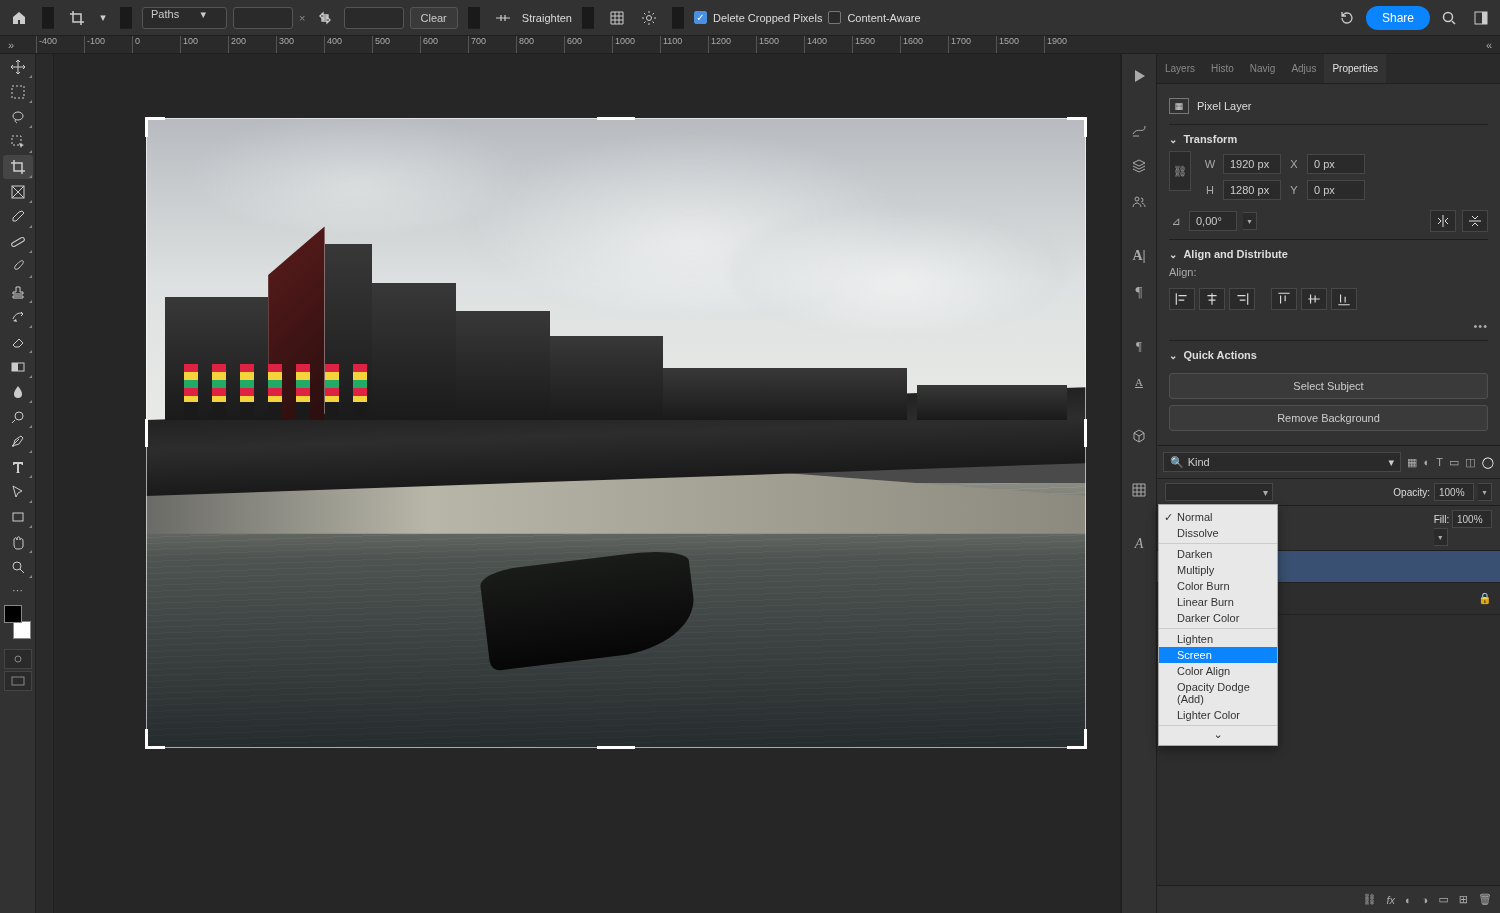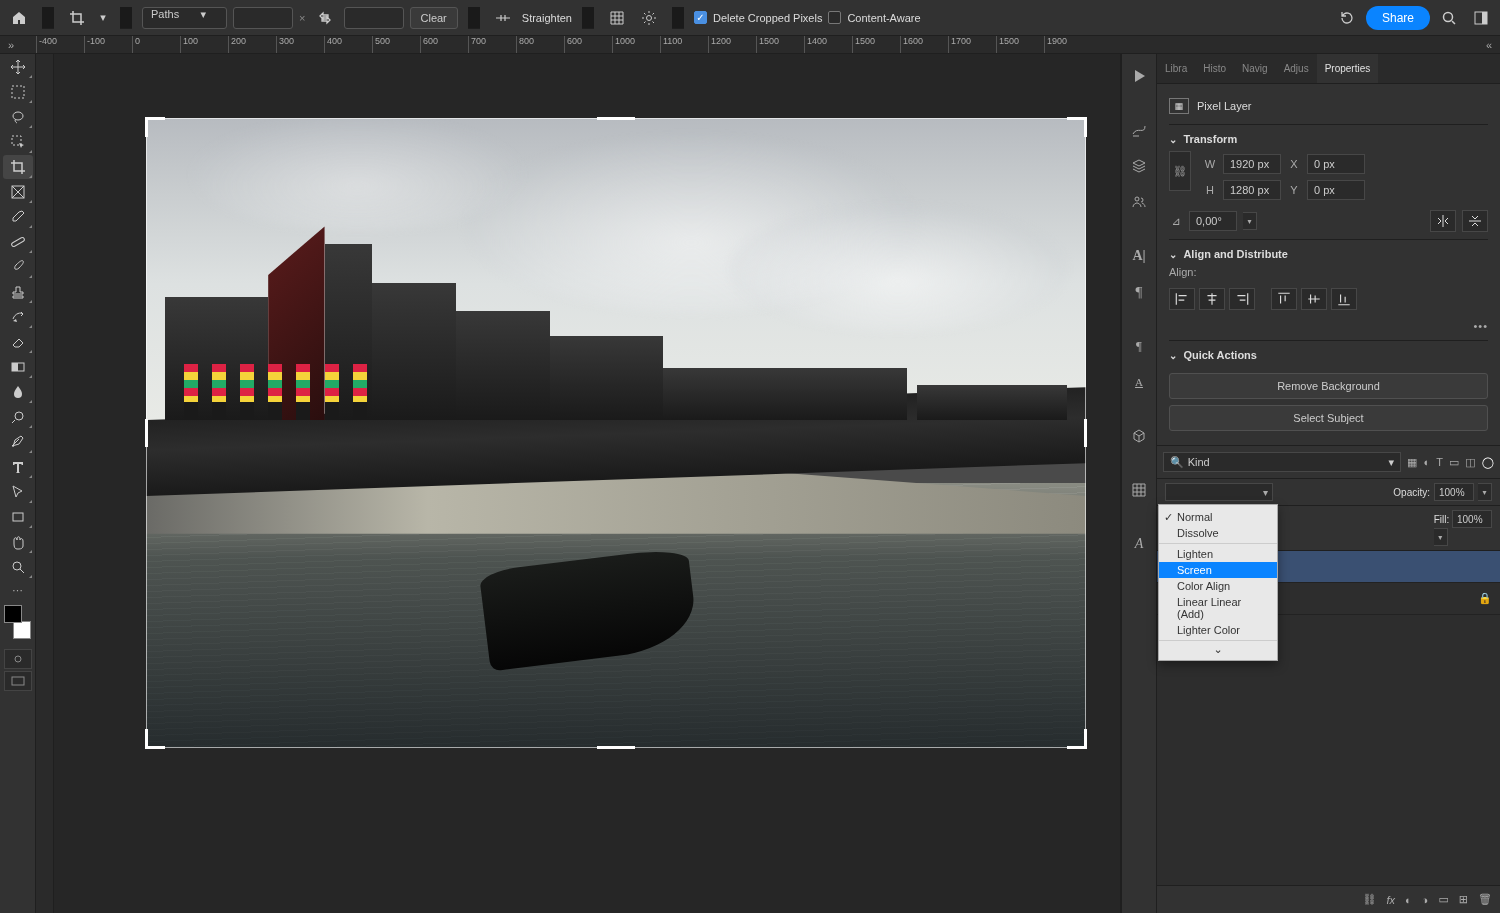--- a/index.html
+++ b/index.html
@@ -446,21 +446,21 @@
         </svg>
       </div>
     <div style="height:10px"></div>
     <div class="dock-tab">
         <span style="font:14px serif;font-style:italic">A</span>
       </div>
   </div>
 
   <div class="panels">
     <div class="panel-tabs">
-      <div class="tab">Libra</div>
+      <div class="tab">Layers</div>
       <div class="tab">Histo</div>
       <div class="tab">Navig</div>
       <div class="tab">Adjus</div>
       <div class="tab active">Properties</div>
     </div>
     <div class="panel-body">
       <div class="layer-type">
         <div class="ico">▦</div>
         <span>Pixel Layer</span>
       </div>
@@ -550,22 +550,22 @@
         </div>
         <div style="display:flex;padding:4px 0">
             <span class="more-dots">•••</span>
           </div>
       </div>
       <div class="section">
         <div class="section-hdr">
             <span class="chev">⌄</span>
             <span>Quick Actions</span>
           </div>
+        <button class="qbtn">Select Subject</button>
         <button class="qbtn">Remove Background</button>
-        <button class="qbtn">Select Subject</button>
       </div>
     </div>
 
     <div class="layers-panel">
       <div class="layers-toolbar">
         <div class="kind-sel">🔍 <span>Kind</span><span style="margin-left:auto">▾</span></div>
         <span class="flt-ico">▦</span>
         <span class="flt-ico">◐</span>
         <span class="flt-ico">T</span>
         <span class="flt-ico">▭</span>
@@ -619,23 +619,30 @@
         <span>⊞</span>
         <span>🗑</span>
       </div>
 
       <div class="blend-dropdown">
         <div class="grp">
           <div class="opt checked">Normal</div>
           <div class="opt">Dissolve</div>
         </div>
         <div class="grp">
+          <div class="opt">Darken</div>
+          <div class="opt">Multiply</div>
+          <div class="opt">Color Burn</div>
+          <div class="opt">Linear Burn</div>
+          <div class="opt">Darker Color</div>
+        </div>
+        <div class="grp">
           <div class="opt">Lighten</div>
           <div class="opt hl">Screen</div>
           <div class="opt">Color Align</div>
-          <div class="opt">Linear Linear (Add)</div>
+          <div class="opt">Opacity Dodge (Add)</div>
           <div class="opt">Lighter Color</div>
         </div>
         <div class="more">⌄</div>
       </div>
     </div>
   </div>
 </div>
 
 </body></html>

